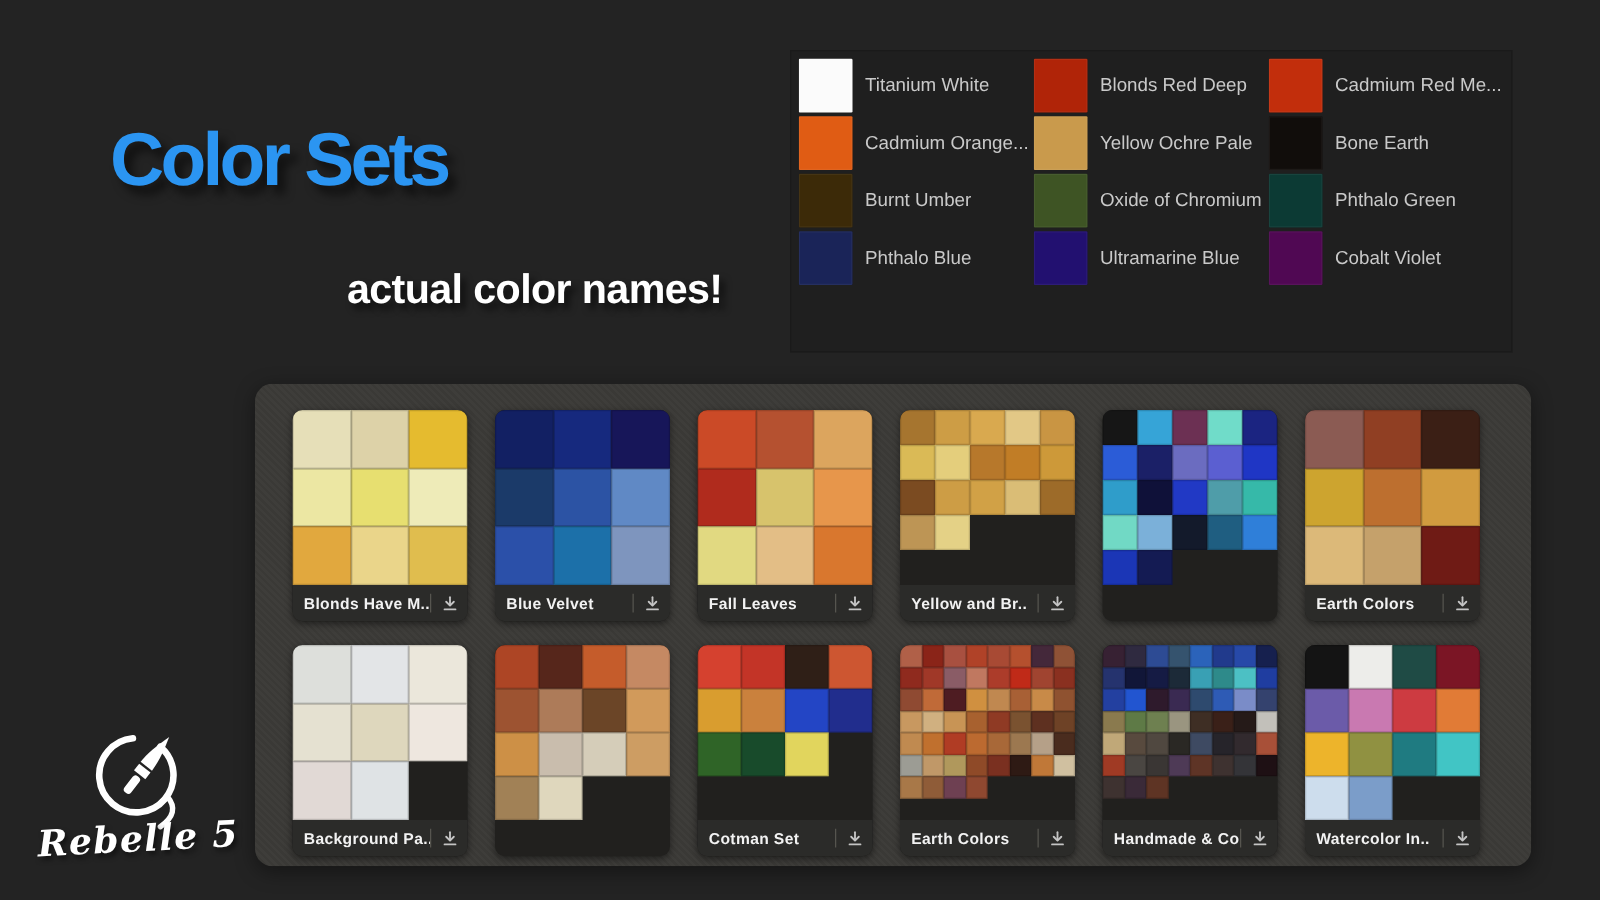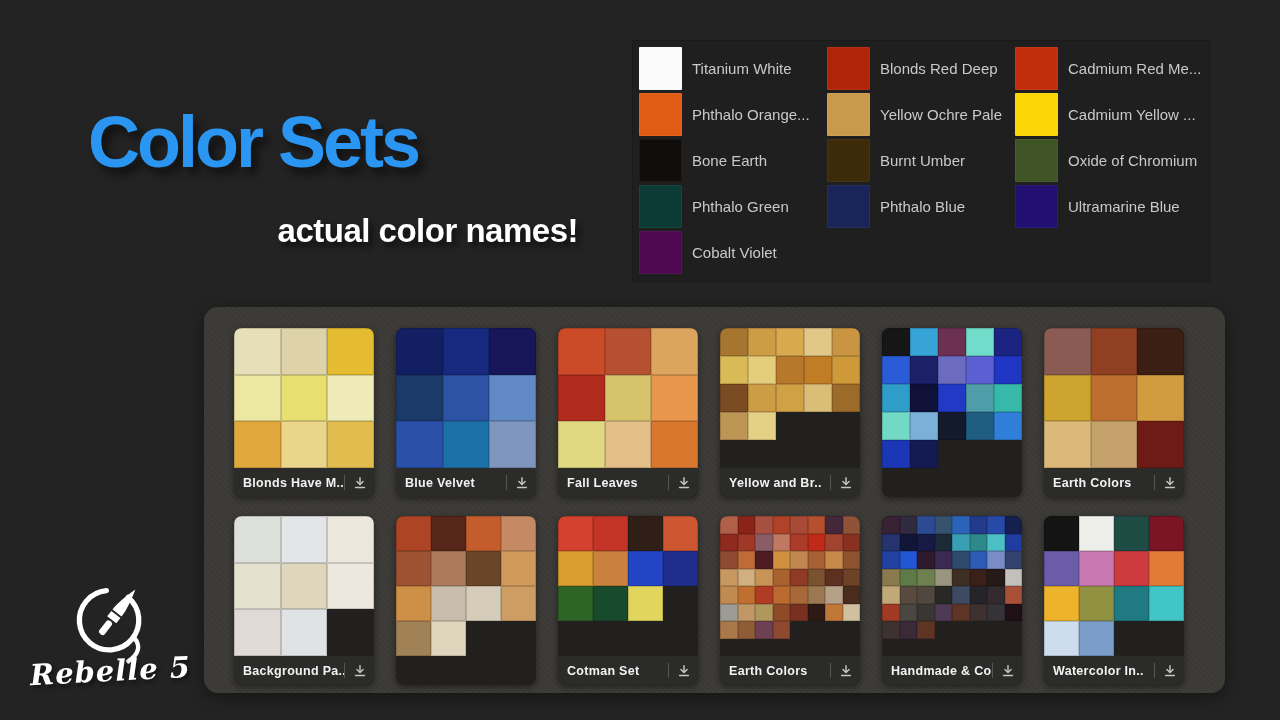--- a/index.html
+++ b/index.html
@@ -1,21 +1,21 @@
 <!DOCTYPE html>
 <html><head>
 <meta charset="utf-8">
 <style>
   html,body{margin:0;padding:0;}
   body{width:1280px;height:720px;background:#232323;overflow:hidden;
        font-family:"Liberation Sans",sans-serif;}
   .stage{position:relative;width:1280px;height:720px;background:#232323;}
 
   
-  .hero-title{position:absolute;left:88px;top:58px;font-size:72px;font-weight:bold;
+  .hero-title{position:absolute;left:88px;top:58px;font-size:60px;font-weight:bold;
     letter-spacing:-3px;line-height:1;color:#2B95F2;
     text-shadow:6px 7px 8px rgba(0,0,0,.55);}
   .hero-subtitle{position:absolute;left:88px;top:212px;width:490px;text-align:right;
     font-size:33px;font-weight:bold;color:#FFFFFF;letter-spacing:-0.5px;
     text-shadow:4px 5px 6px rgba(0,0,0,.6);}
 
   
   .color-list-panel{position:absolute;left:632px;top:40px;width:578px;height:242px;
     background:#1F1F1F;border:1px solid #1A1A1A;box-sizing:border-box;
     display:grid;grid-template-columns:1fr 1fr 1fr;grid-auto-rows:46px;
@@ -65,29 +65,25 @@
       <div class="cl-item">
         <span class="cl-swatch" style="background: rgb(176, 36, 8);"></span>
         <span class="cl-label">Blonds Red Deep</span>
       </div>
       <div class="cl-item">
         <span class="cl-swatch" style="background: rgb(194, 46, 12);"></span>
         <span class="cl-label">Cadmium Red Me...</span>
       </div>
       <div class="cl-item">
         <span class="cl-swatch" style="background: rgb(224, 92, 20);"></span>
-        <span class="cl-label">Phthalo Orange...</span>
+        <span class="cl-label">Cadmium Orange...</span>
       </div>
       <div class="cl-item">
         <span class="cl-swatch" style="background: rgb(201, 154, 76);"></span>
         <span class="cl-label">Yellow Ochre Pale</span>
-      </div>
-      <div class="cl-item">
-        <span class="cl-swatch" style="background: rgb(251, 213, 5);"></span>
-        <span class="cl-label">Cadmium Yellow ...</span>
       </div>
       <div class="cl-item">
         <span class="cl-swatch" style="background: rgb(17, 13, 11);"></span>
         <span class="cl-label">Bone Earth</span>
       </div>
       <div class="cl-item">
         <span class="cl-swatch" style="background: rgb(60, 42, 8);"></span>
         <span class="cl-label">Burnt Umber</span>
       </div>
       <div class="cl-item">

